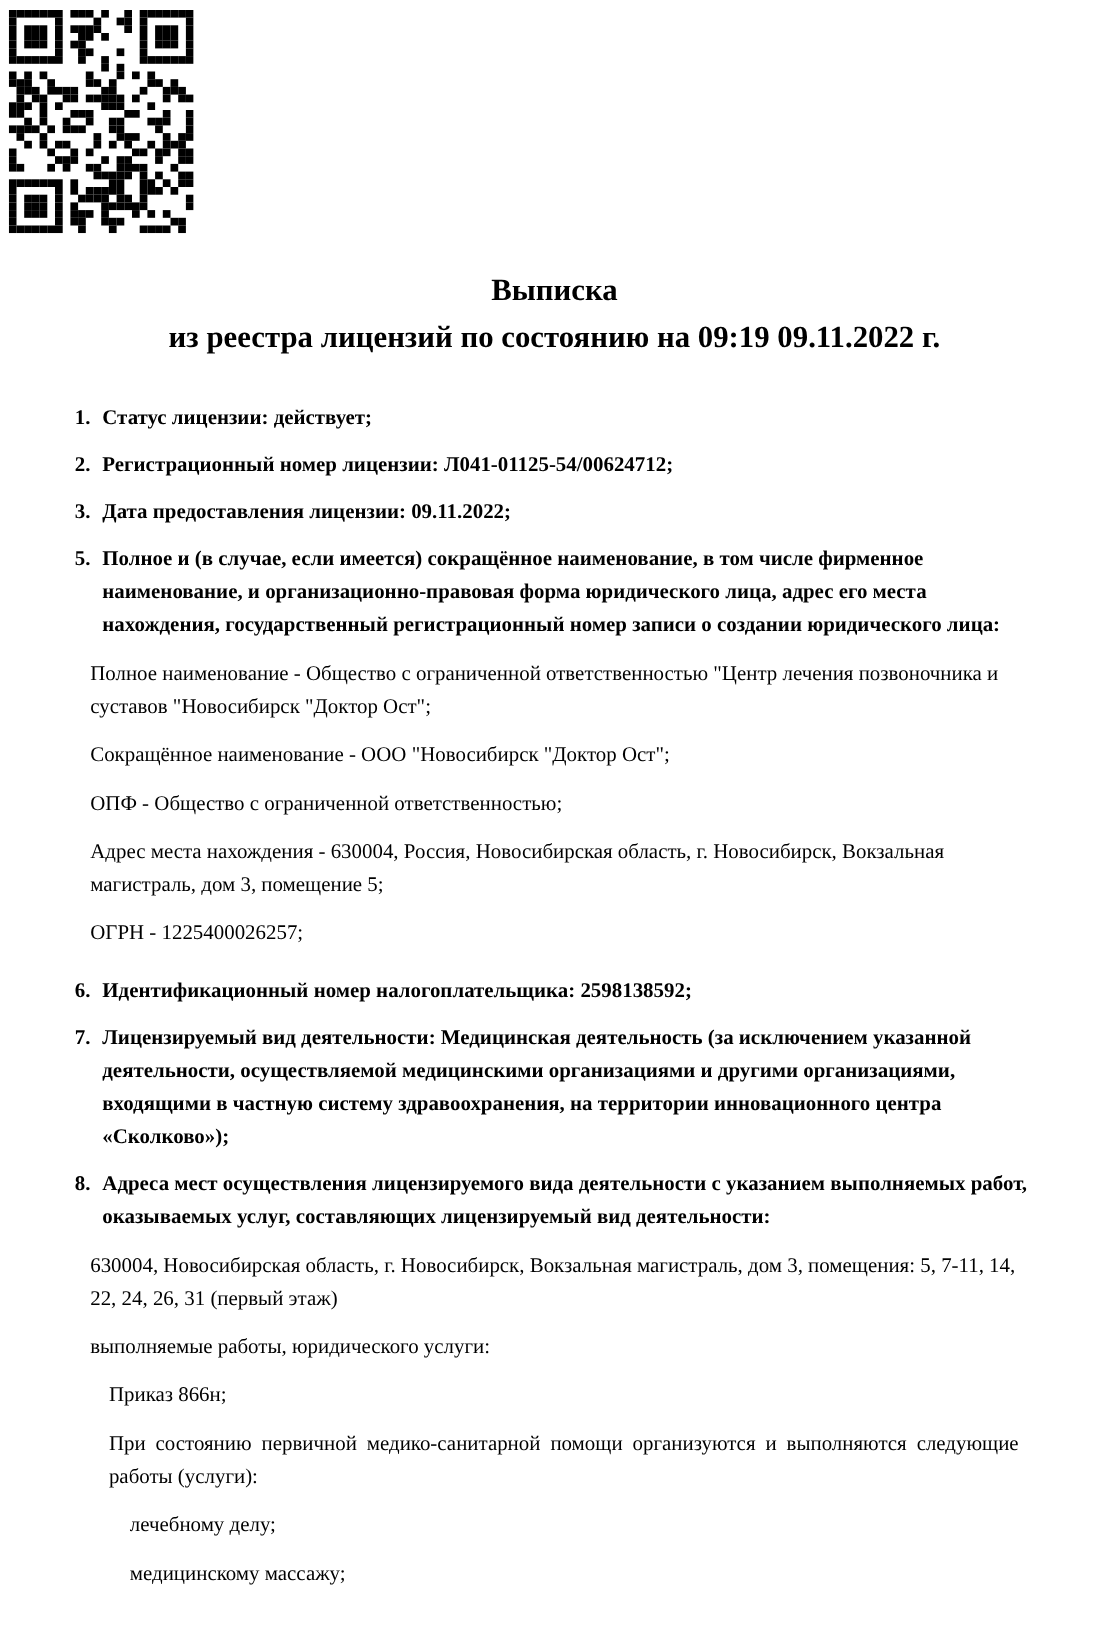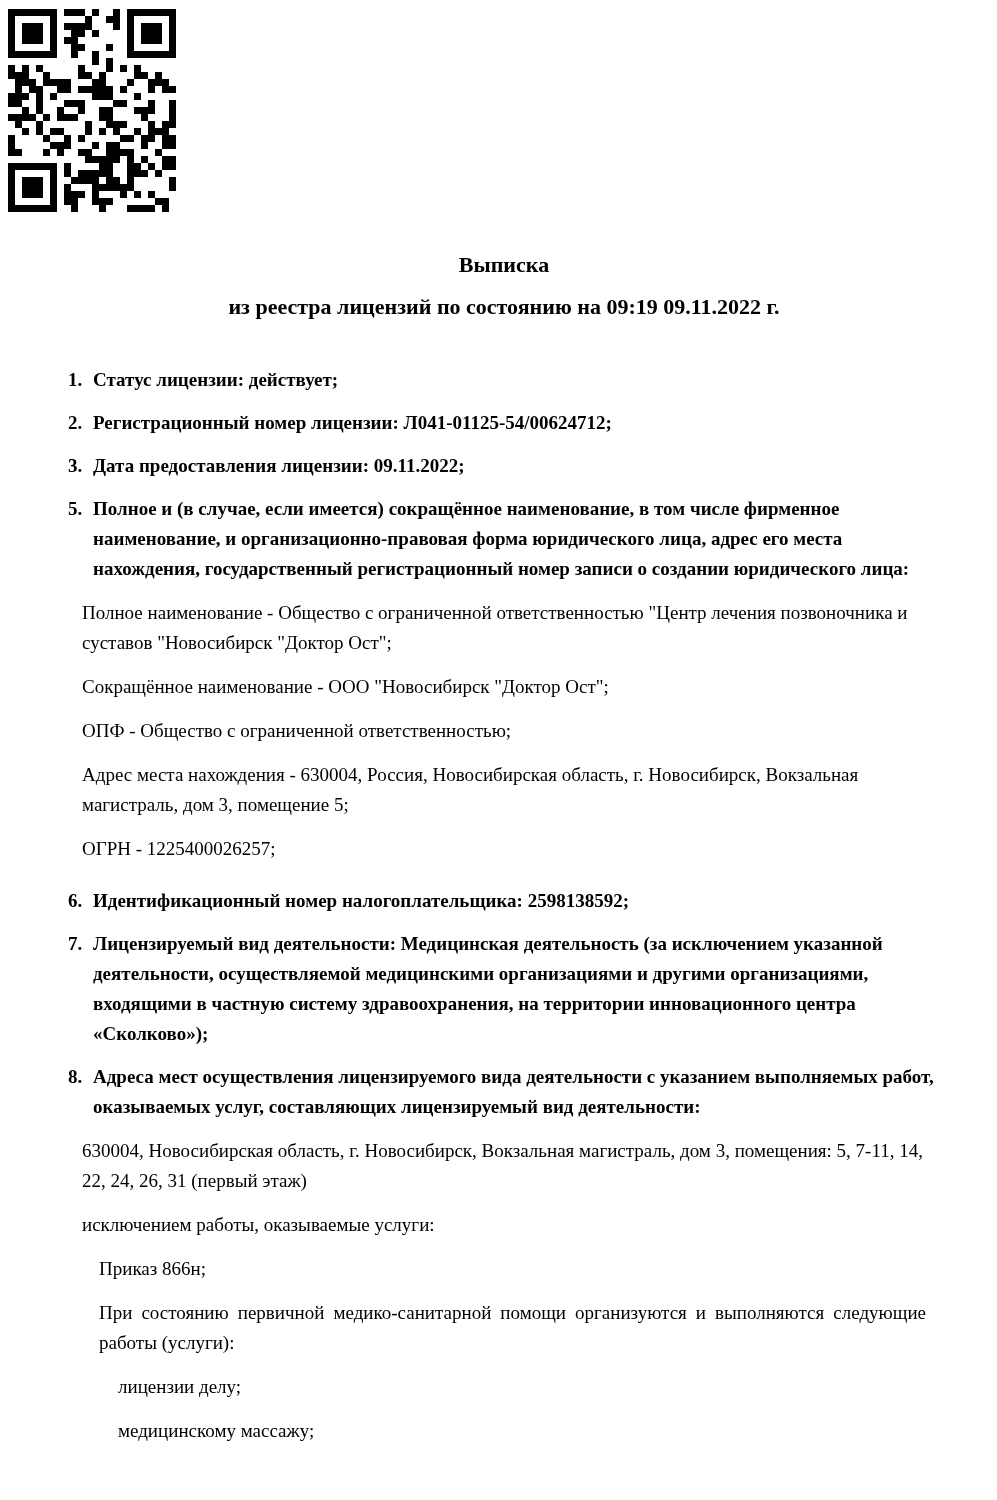--- a/index.html
+++ b/index.html
@@ -22,21 +22,21 @@
     width: 168px;
     height: 203px;
   }
   .qr svg { display: block; }
   .page {
     padding: 250px 57px 0 68px;
   }
   .title, .subtitle {
     text-align: center;
     font-weight: bold;
-    font-size: 22px;
+    font-size: 28px;
     line-height: 29px;
     margin: 0;
   }
   .subtitle { margin-top: 13px; }
   .body-text { margin-top: 44px; }
   p { margin: 0; }
   .item {
     padding-left: 25px;
     margin: 13px 0;
     font-weight: bold;
@@ -410,21 +410,21 @@
     </div>
 
     <p class="item"><span class="num">6.</span><span>Идентификационный номер налогоплательщика: 2598138592;</span></p>
 
     <p class="item"><span class="num">7.</span><span>Лицензируемый вид деятельности: Медицинская деятельность (за исключением указанной деятельности, осуществляемой медицинскими организациями и другими организациями, входящими в частную систему здравоохранения, на территории инновационного центра «Сколково»);</span></p>
 
     <p class="item"><span class="num">8.</span><span>Адреса мест осуществления лицензируемого вида деятельности с указанием выполняемых работ, оказываемых услуг, составляющих лицензируемый вид деятельности:</span></p>
 
     <div class="block tail">
       <p>630004, Новосибирская область, г. Новосибирск, Вокзальная магистраль, дом 3, помещения: 5, 7-11, 14, 22, 24, 26, 31 (первый этаж)</p>
-      <p>исключением работы, оказываемые услуги:</p>
+      <p>выполняемые работы, юридического услуги:</p>
       <p class="ind1">Приказ 866н;</p>
       <p class="ind1 just">При состоянию первичной медико-санитарной помощи организуются и выполняются следующие работы (услуги):</p>
-      <p class="ind2">лицензии делу;</p>
+      <p class="ind2">лечебному делу;</p>
       <p class="ind2">медицинскому массажу;</p>
     </div>
 
   </div>
 </div>
 
 </body></html>

